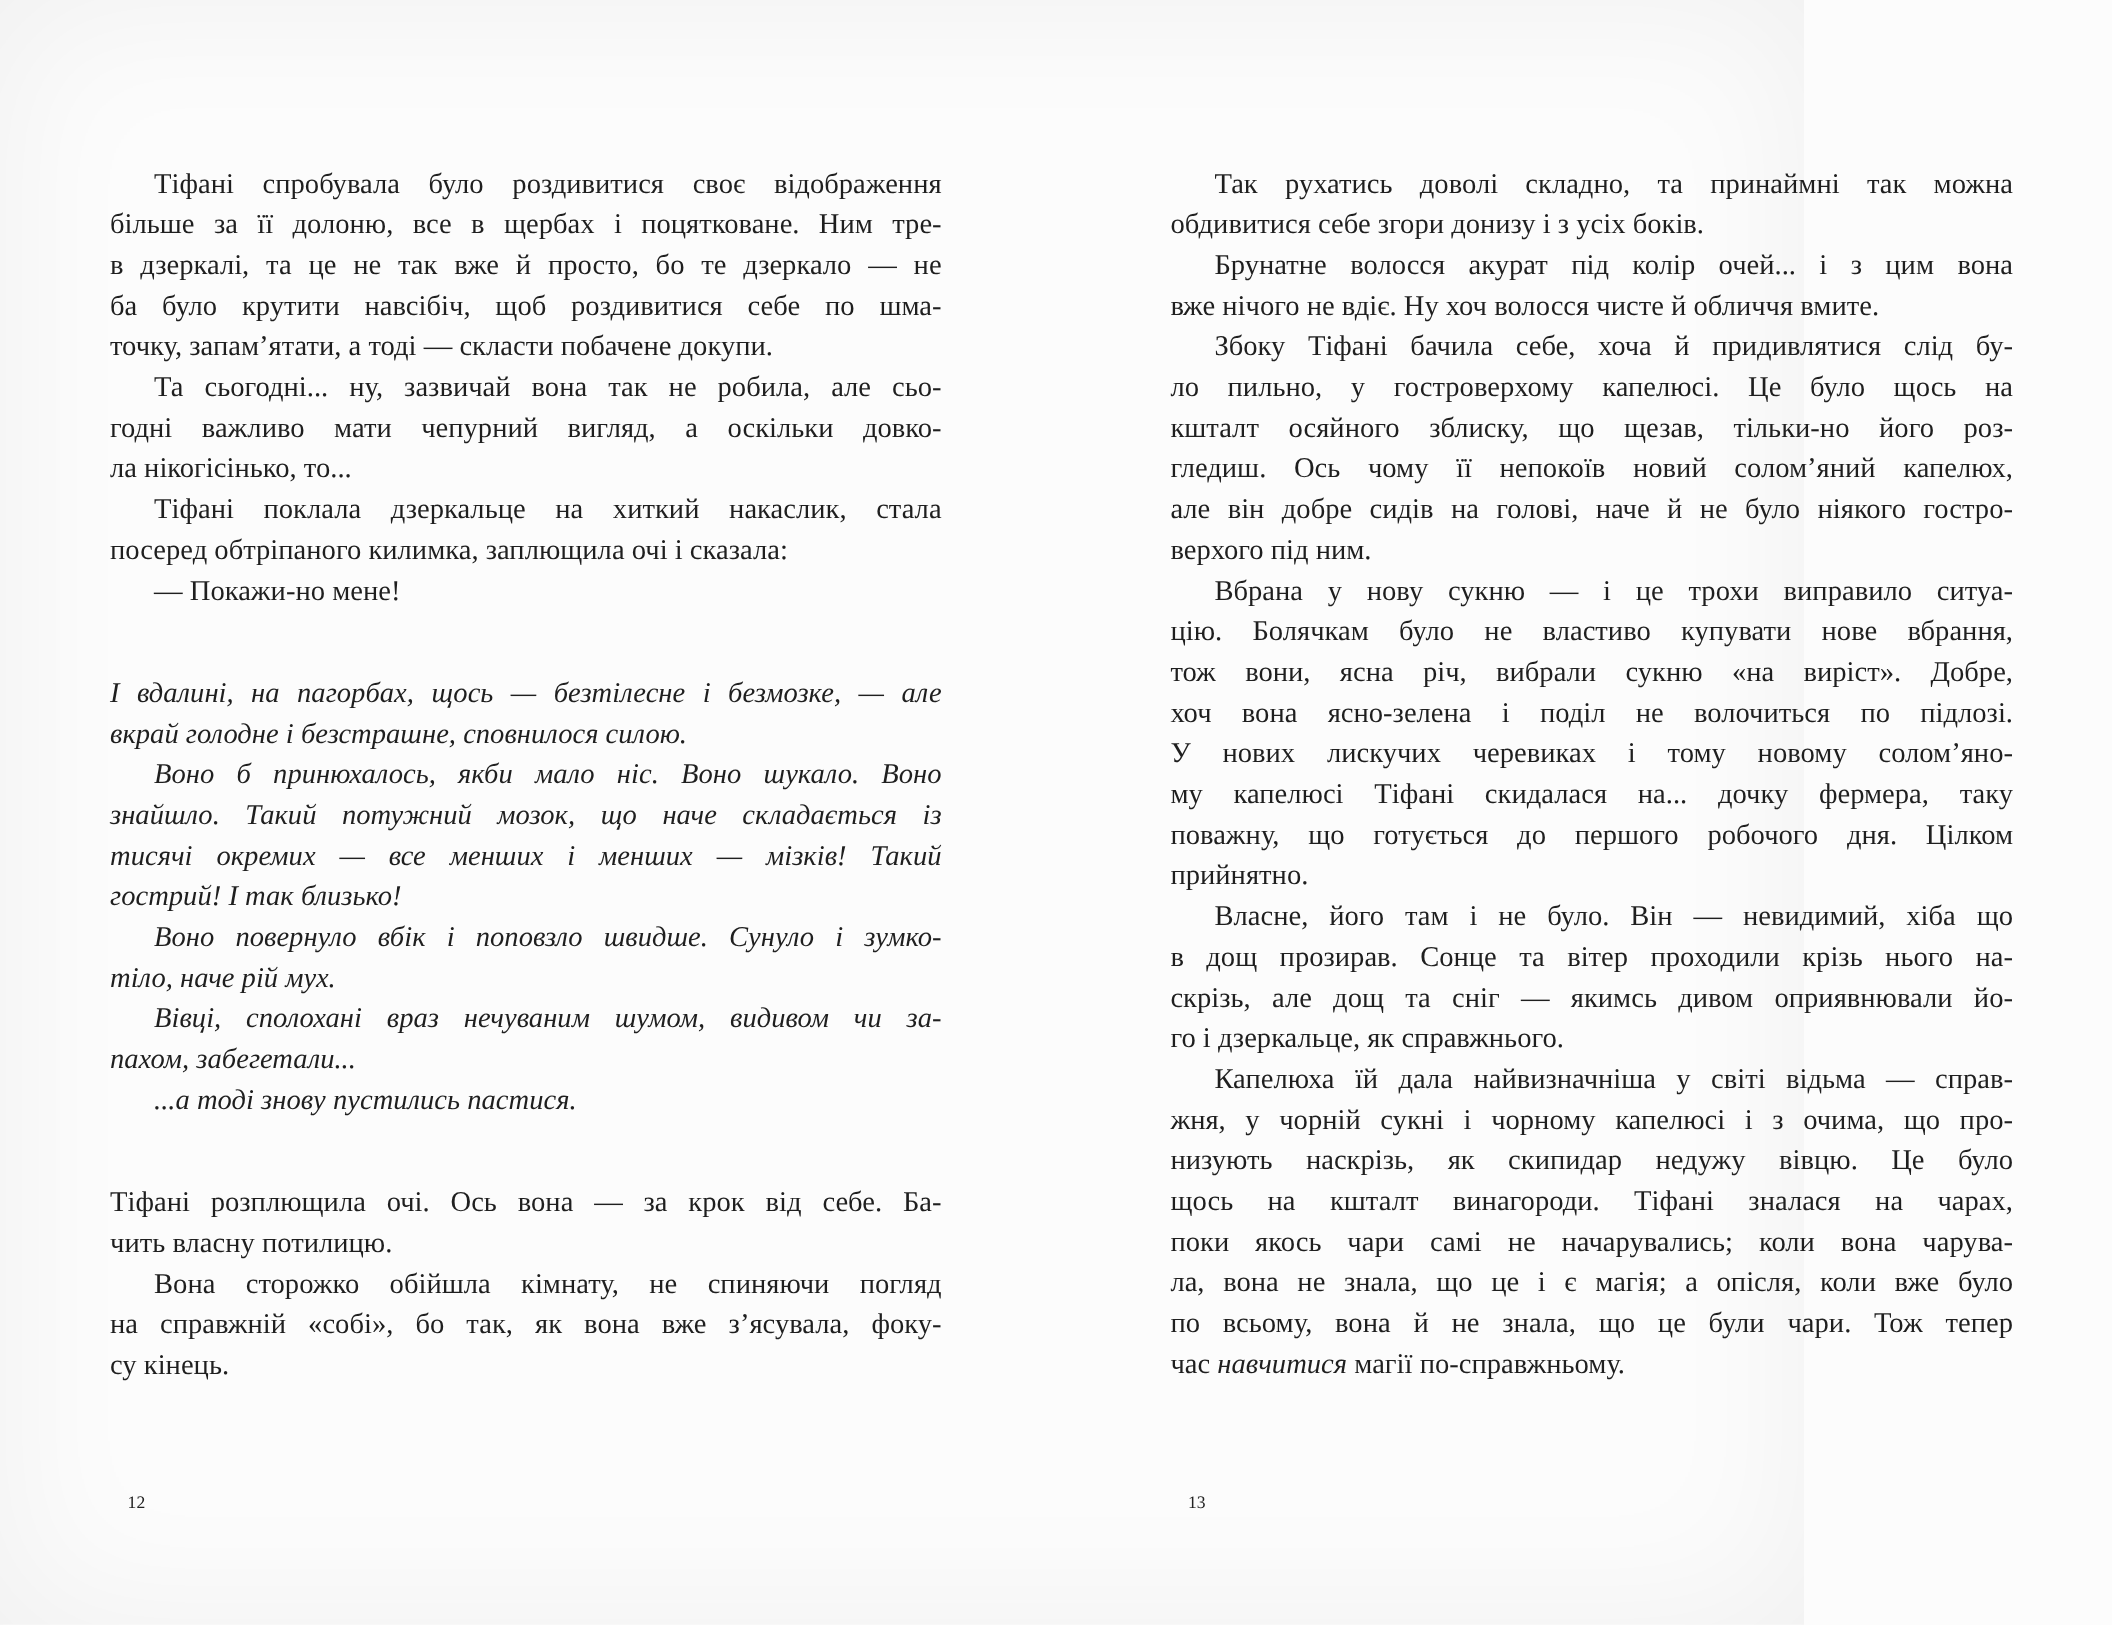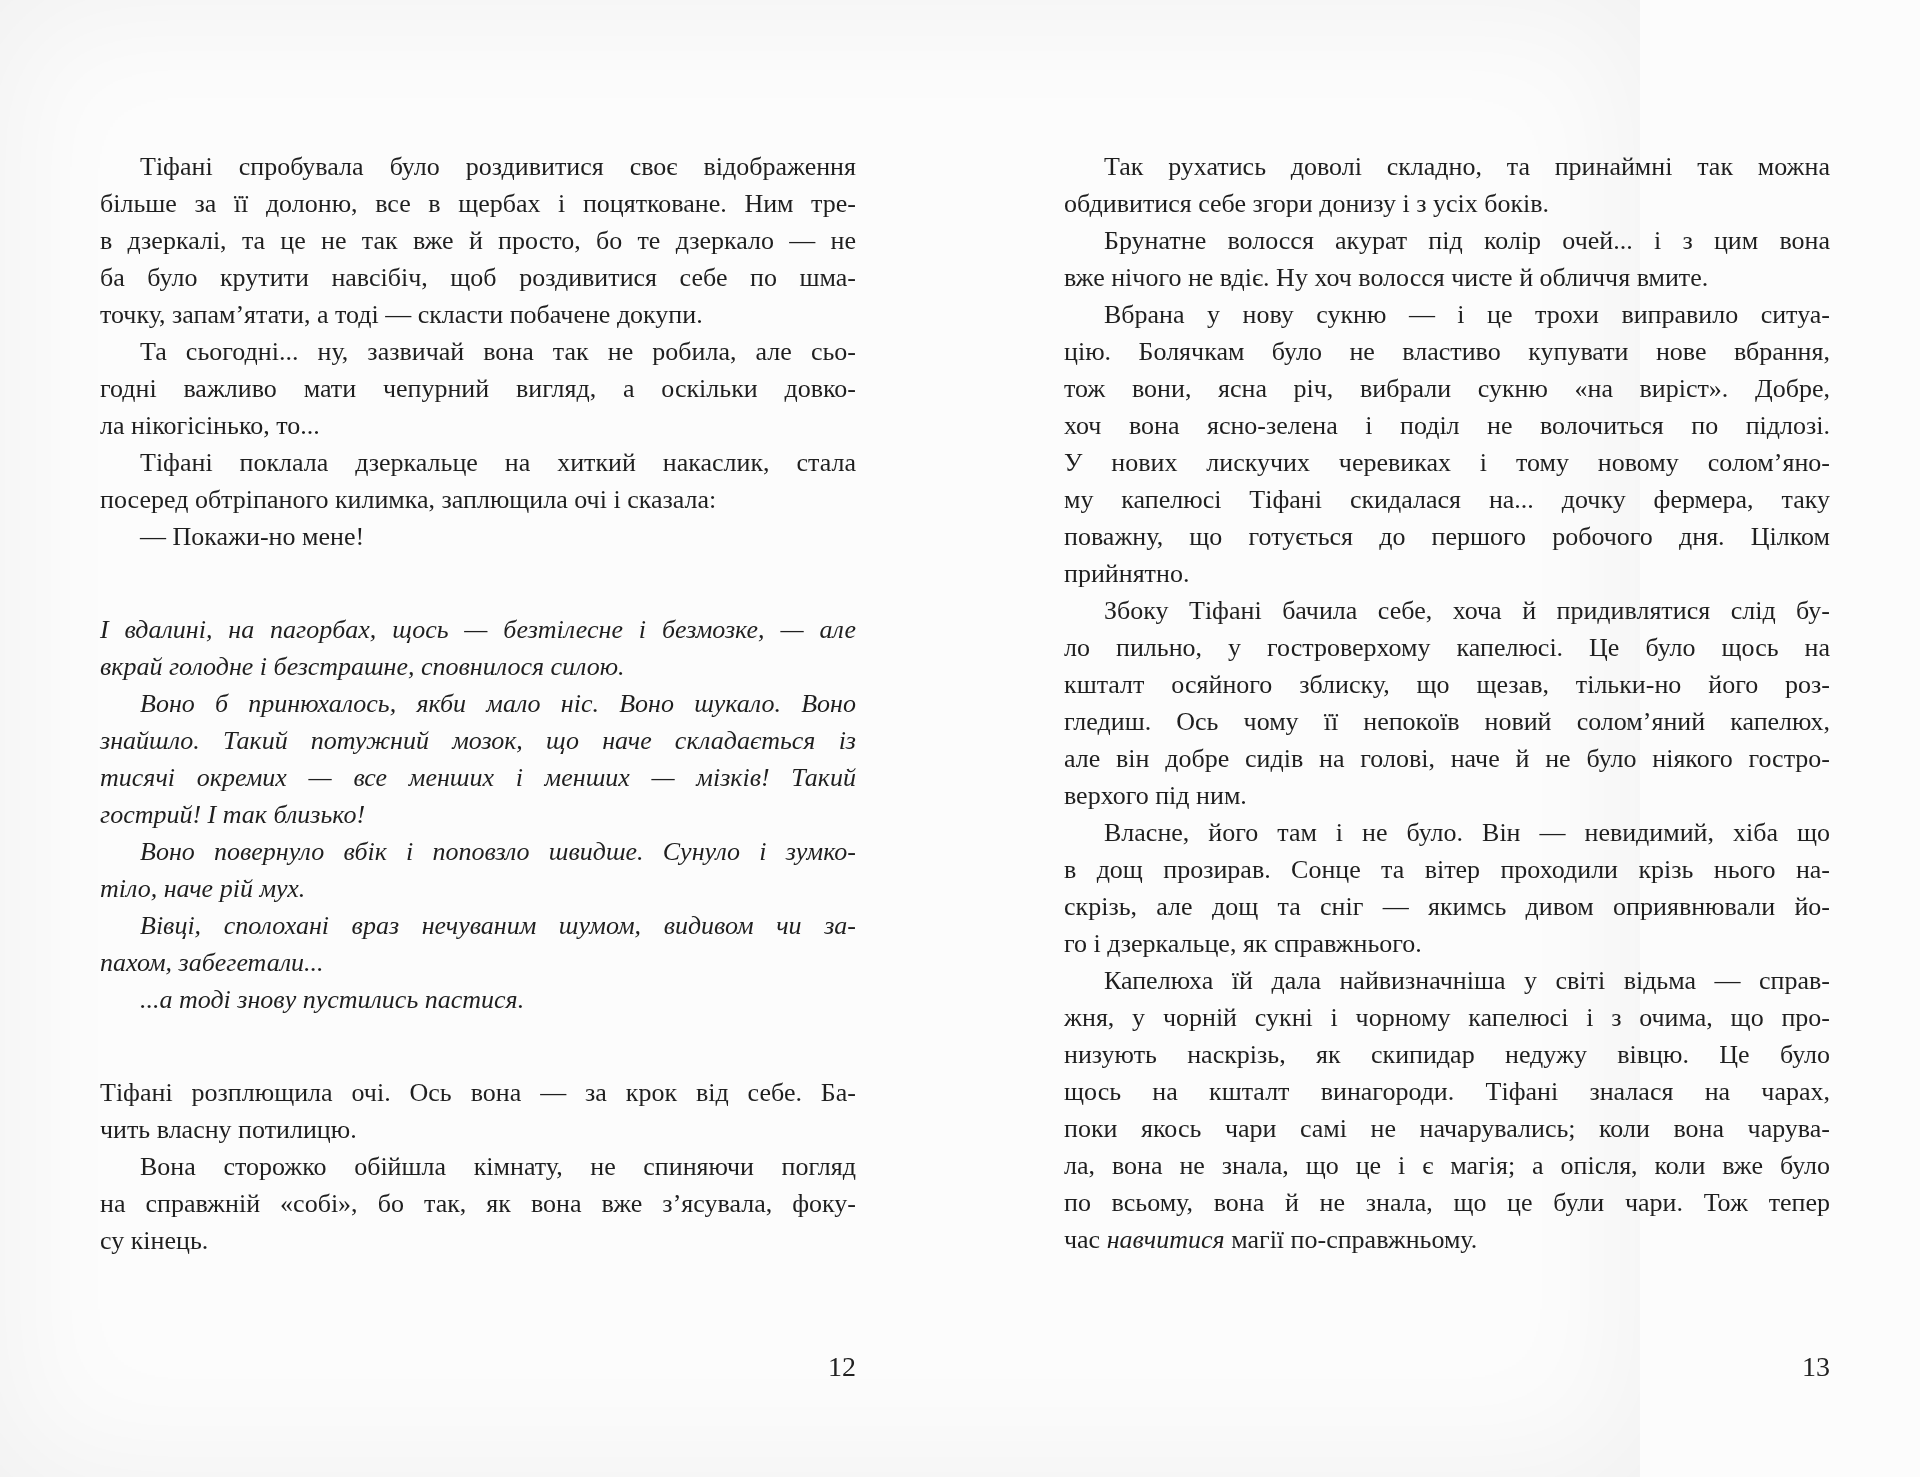--- a/index.html
+++ b/index.html
@@ -46,22 +46,22 @@
     white-space: normal;
   }
   .line.last { text-align-last: left; }
   .line.indent { padding-left: 40px; }
   .line em { font-style: italic; }
   .page-number {
     position: absolute;
     top: 1352px;
     left: 16px;
     right: 0;
-    text-align: right;
-    font-size: 28px;
+    text-align: left;
+    font-size: 16px;
     line-height: 30px;
     color: #222222;
   }
 </style>
 </head>
 <body>
 
 <div class="spread">
 
   <div class="page left">
@@ -123,36 +123,36 @@
     <div class="page-text">
         <div class="para">
           <div class="line indent"><span>Так рухатись доволі складно, та принаймні так можна</span></div>
           <div class="line last"><span>обдивитися себе згори донизу і з усіх боків.</span></div>
         </div>
         <div class="para">
           <div class="line indent"><span>Брунатне волосся акурат під колір очей... і з цим вона</span></div>
           <div class="line last"><span>вже нічого не вдіє. Ну хоч волосся чисте й обличчя вмите.</span></div>
         </div>
         <div class="para">
+          <div class="line indent"><span>Збоку Тіфані бачила себе, хоча й придивлятися слід бу-</span></div>
+          <div class="line"><span>ло пильно, у гостроверхому капелюсі. Це було щось на</span></div>
+          <div class="line"><span>кшталт осяйного зблиску, що щезав, тільки-но його роз-</span></div>
+          <div class="line"><span>гледиш. Ось чому її непокоїв новий солом’яний капелюх,</span></div>
+          <div class="line"><span>але він добре сидів на голові, наче й не було ніякого гостро-</span></div>
+          <div class="line last"><span>верхого під ним.</span></div>
+        </div>
+        <div class="para">
           <div class="line indent"><span>Вбрана у нову сукню — і це трохи виправило ситуа-</span></div>
           <div class="line"><span>цію. Болячкам було не властиво купувати нове вбрання,</span></div>
           <div class="line"><span>тож вони, ясна річ, вибрали сукню «на виріст». Добре,</span></div>
           <div class="line"><span>хоч вона ясно-зелена і поділ не волочиться по підлозі.</span></div>
           <div class="line"><span>У нових лискучих черевиках і тому новому солом’яно-</span></div>
           <div class="line"><span>му капелюсі Тіфані скидалася на... дочку фермера, таку</span></div>
           <div class="line"><span>поважну, що готується до першого робочого дня. Цілком</span></div>
           <div class="line last"><span>прийнятно.</span></div>
-        </div>
-        <div class="para">
-          <div class="line indent"><span>Збоку Тіфані бачила себе, хоча й придивлятися слід бу-</span></div>
-          <div class="line"><span>ло пильно, у гостроверхому капелюсі. Це було щось на</span></div>
-          <div class="line"><span>кшталт осяйного зблиску, що щезав, тільки-но його роз-</span></div>
-          <div class="line"><span>гледиш. Ось чому її непокоїв новий солом’яний капелюх,</span></div>
-          <div class="line"><span>але він добре сидів на голові, наче й не було ніякого гостро-</span></div>
-          <div class="line last"><span>верхого під ним.</span></div>
         </div>
         <div class="para">
           <div class="line indent"><span>Власне, його там і не було. Він — невидимий, хіба що</span></div>
           <div class="line"><span>в дощ прозирав. Сонце та вітер проходили крізь нього на-</span></div>
           <div class="line"><span>скрізь, але дощ та сніг — якимсь дивом оприявнювали йо-</span></div>
           <div class="line last"><span>го і дзеркальце, як справжнього.</span></div>
         </div>
         <div class="para">
           <div class="line indent"><span>Капелюха їй дала найвизначніша у світі відьма — справ-</span></div>
           <div class="line"><span>жня, у чорній сукні і чорному капелюсі і з очима, що про-</span></div>

